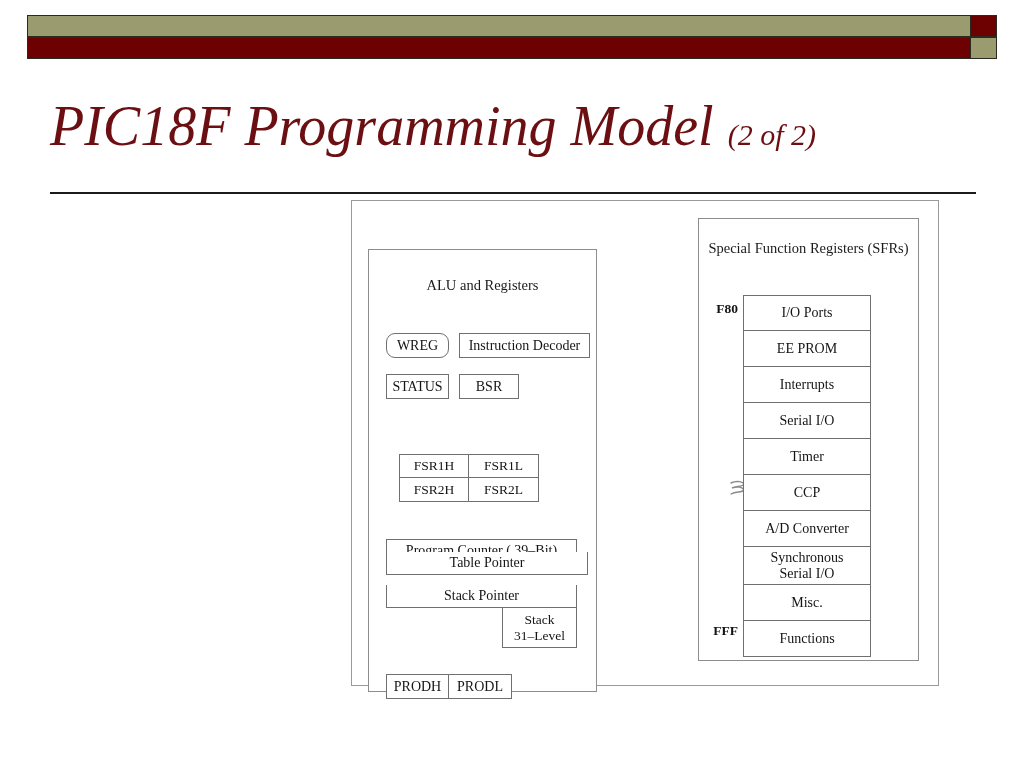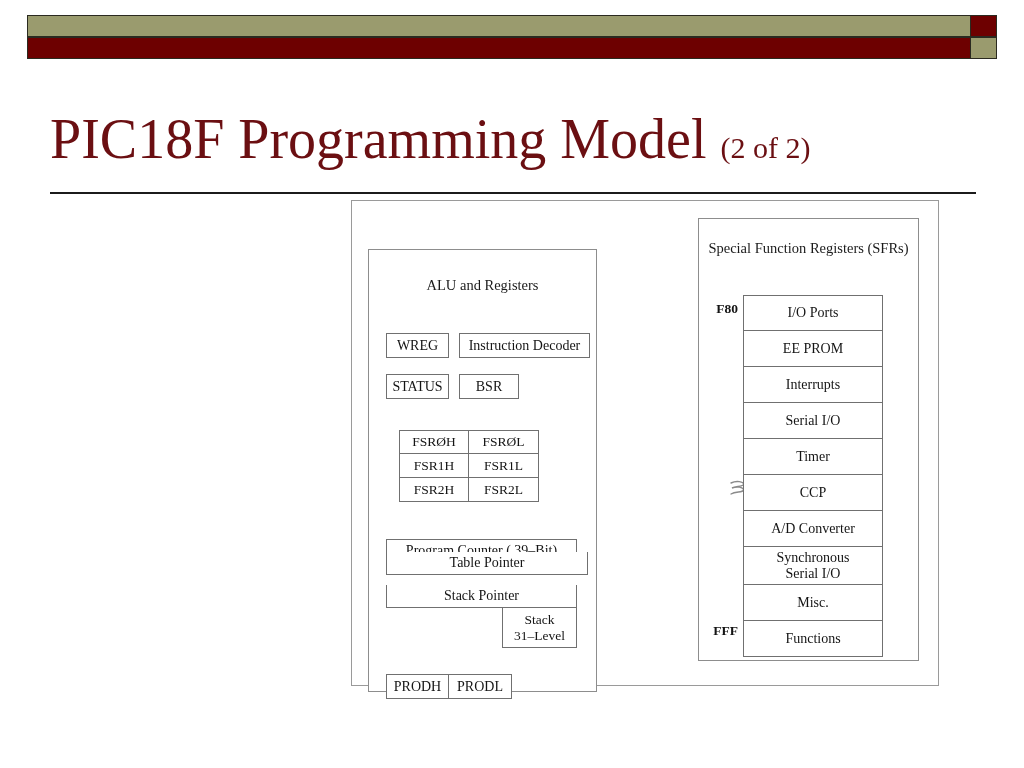--- a/index.html
+++ b/index.html
@@ -49,24 +49,25 @@
   #title-block {
     position: absolute;
     left: 50px;
     top: 96px;
     width: 930px;
     height: 92px;
   }
   #page-title {
     color: #6b0f12;
     font-size: 56px;
-    line-height: 86px;
+    line-height: 60px;
     font-family: "Liberation Serif", serif;
     white-space: nowrap;
     letter-spacing: 0px;
+    font-style: italic;
   }
   #page-title-sub {
     font-size: 30px;
     color: #6b0f12;
   }
   #title-rule {
     position: absolute;
     left: 50px;
     top: 192px;
     width: 926px;
@@ -128,21 +129,21 @@
     line-height: 1.12;
     color: #141414;
     display: flex;
     align-items: center;
     justify-content: center;
     text-align: center;
     white-space: pre-line;
   }
 
   
-  #cell-wreg     { left: 17px;  top: 83px;  width: 63px;  height: 25px; }
+  #cell-wreg     { left: 17px;  top: 83px;  width: 63px;  height: 25px; border-radius: 9px; }
   #cell-decoder  { left: 90px;  top: 83px;  width: 131px; height: 25px; }
   #cell-status   { left: 17px;  top: 124px; width: 63px;  height: 25px; }
   #cell-bsr      { left: 90px;  top: 124px; width: 60px;  height: 25px; }
 
   #fsr-grid {
     position: absolute;
     left: 30px;
     top: 180px;
     width: 140px;
     height: 72px;
@@ -185,21 +186,21 @@
     left: 44px;
     top: 76px;
     width: 128px;
   }
   .sfr-item {
     position: relative;
     box-sizing: border-box;
     border: 1px solid #707070;
     border-top: none;
     background: #ffffff;
-    width: 140px;
+    width: 128px;
     height: 36px;
     font-size: 14px;
     line-height: 1.1;
     color: #141414;
     display: flex;
     align-items: center;
     justify-content: center;
     text-align: center;
     white-space: pre-line;
   }
@@ -245,24 +246,20 @@
 
   <div class="panel" id="alu-panel">
     <div class="panel-heading" id="alu-heading">ALU and Registers</div>
 
     <div class="cell" id="cell-wreg">WREG</div>
     <div class="cell" id="cell-decoder">Instruction Decoder</div>
     <div class="cell" id="cell-status">STATUS</div>
     <div class="cell" id="cell-bsr">BSR</div>
 
     <div id="fsr-grid">
-      <div class="fsr-row" style="top:0px">
-        <div class="fsr-cell">FSRØH</div>
-        <div class="fsr-cell right">FSRØL</div>
-      </div>
       <div class="fsr-row" style="top:24px">
         <div class="fsr-cell">FSR1H</div>
         <div class="fsr-cell right">FSR1L</div>
       </div>
       <div class="fsr-row" style="top:48px">
         <div class="fsr-cell">FSR2H</div>
         <div class="fsr-cell right">FSR2L</div>
       </div>
     </div>
 

